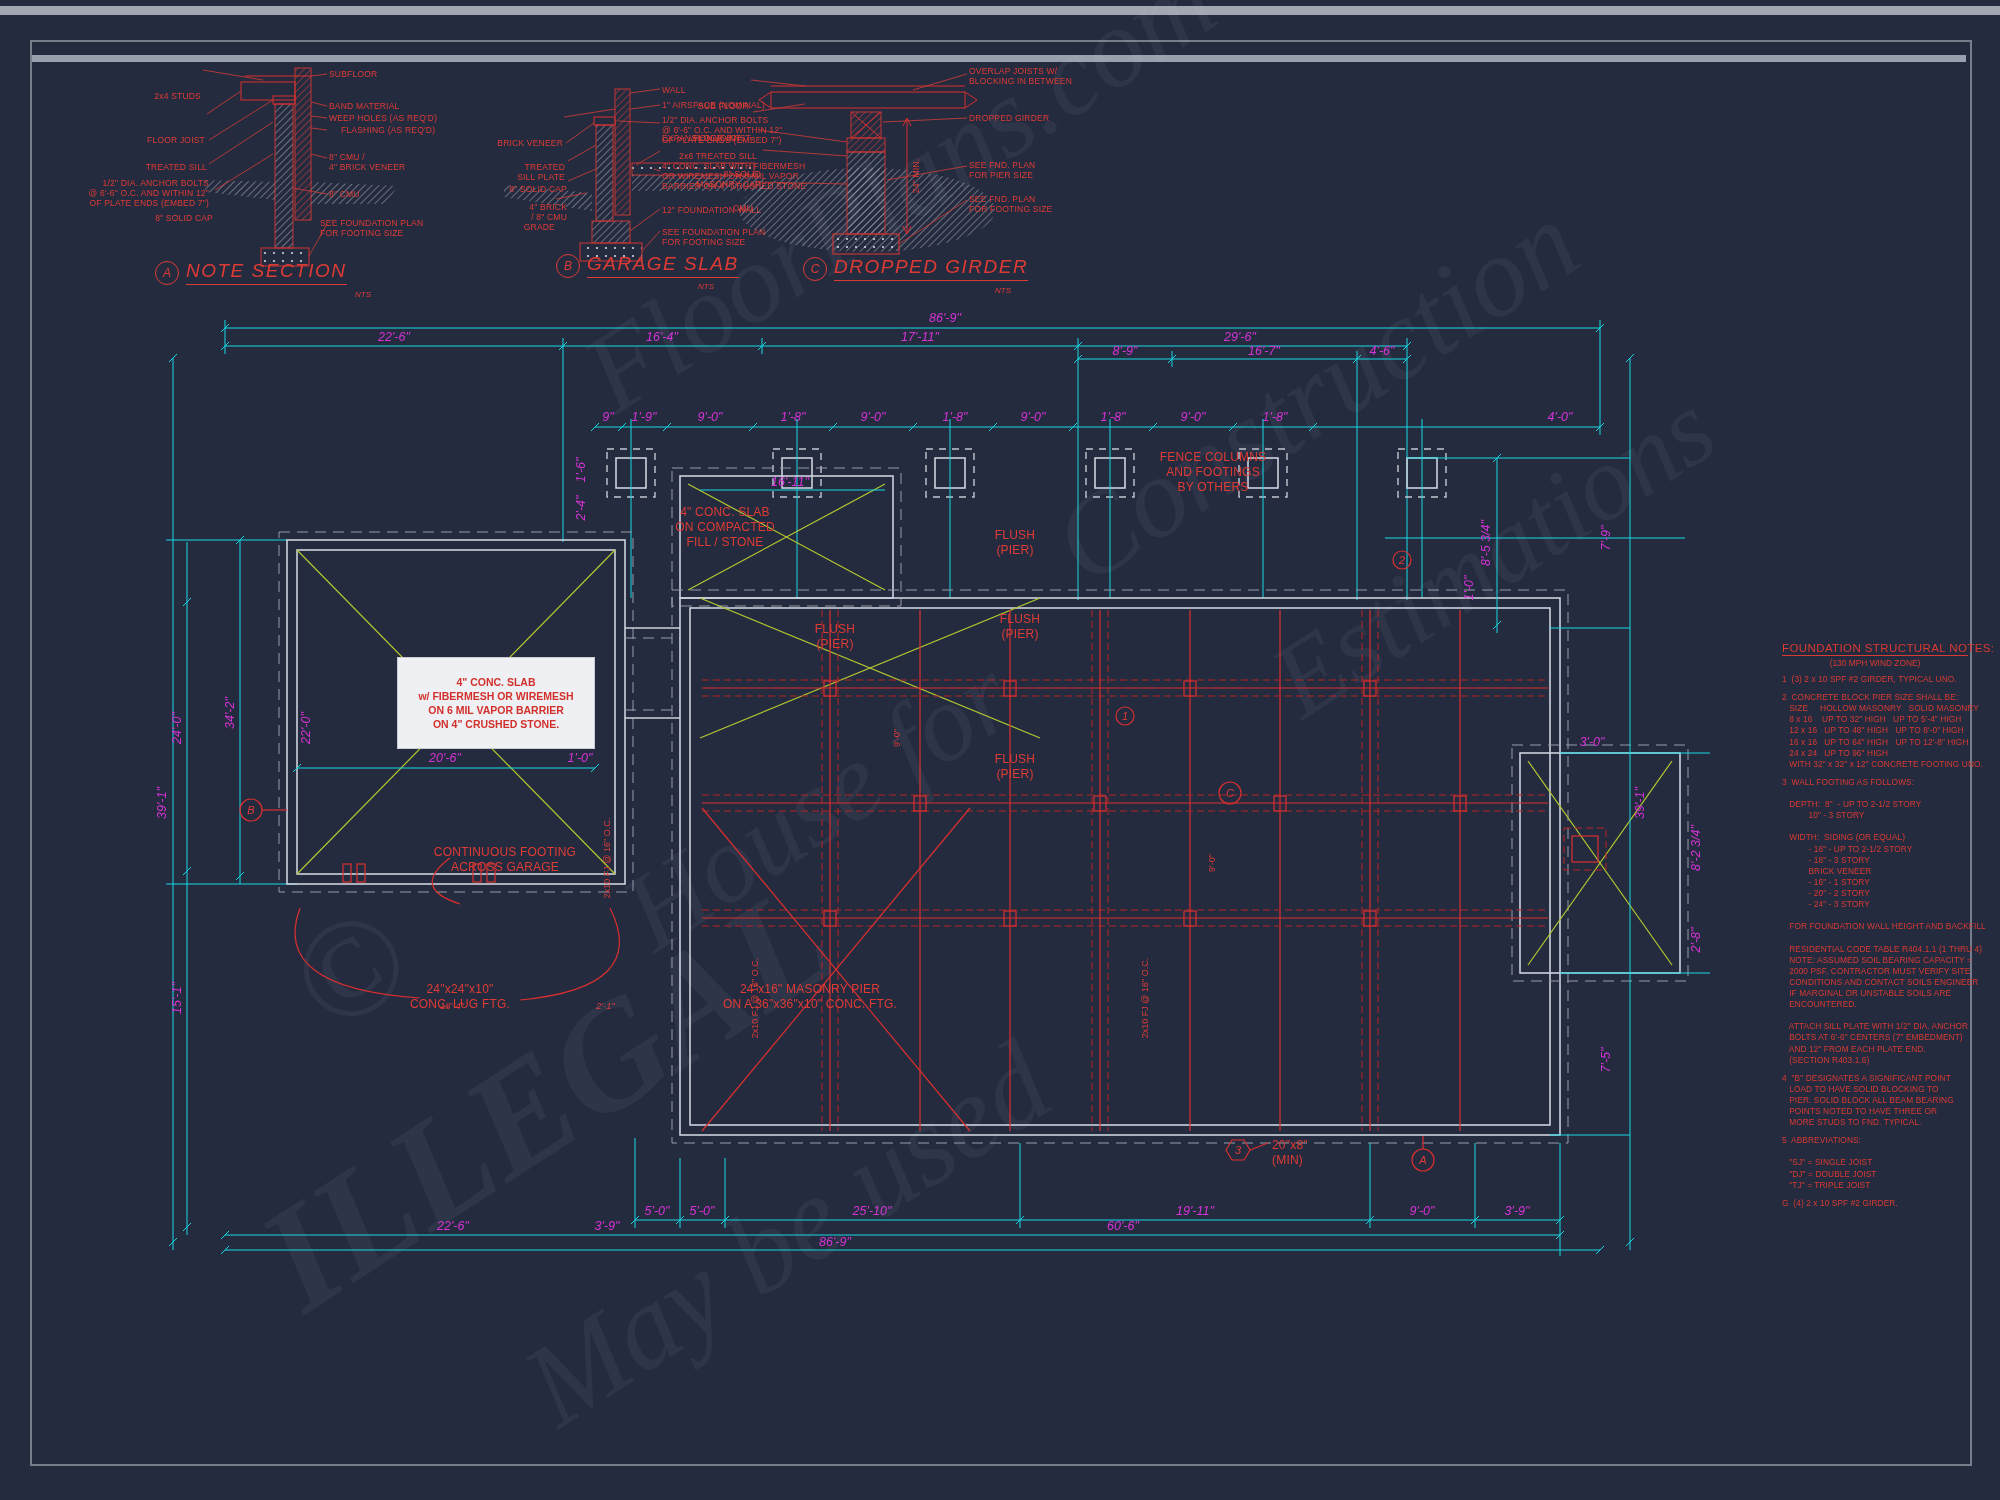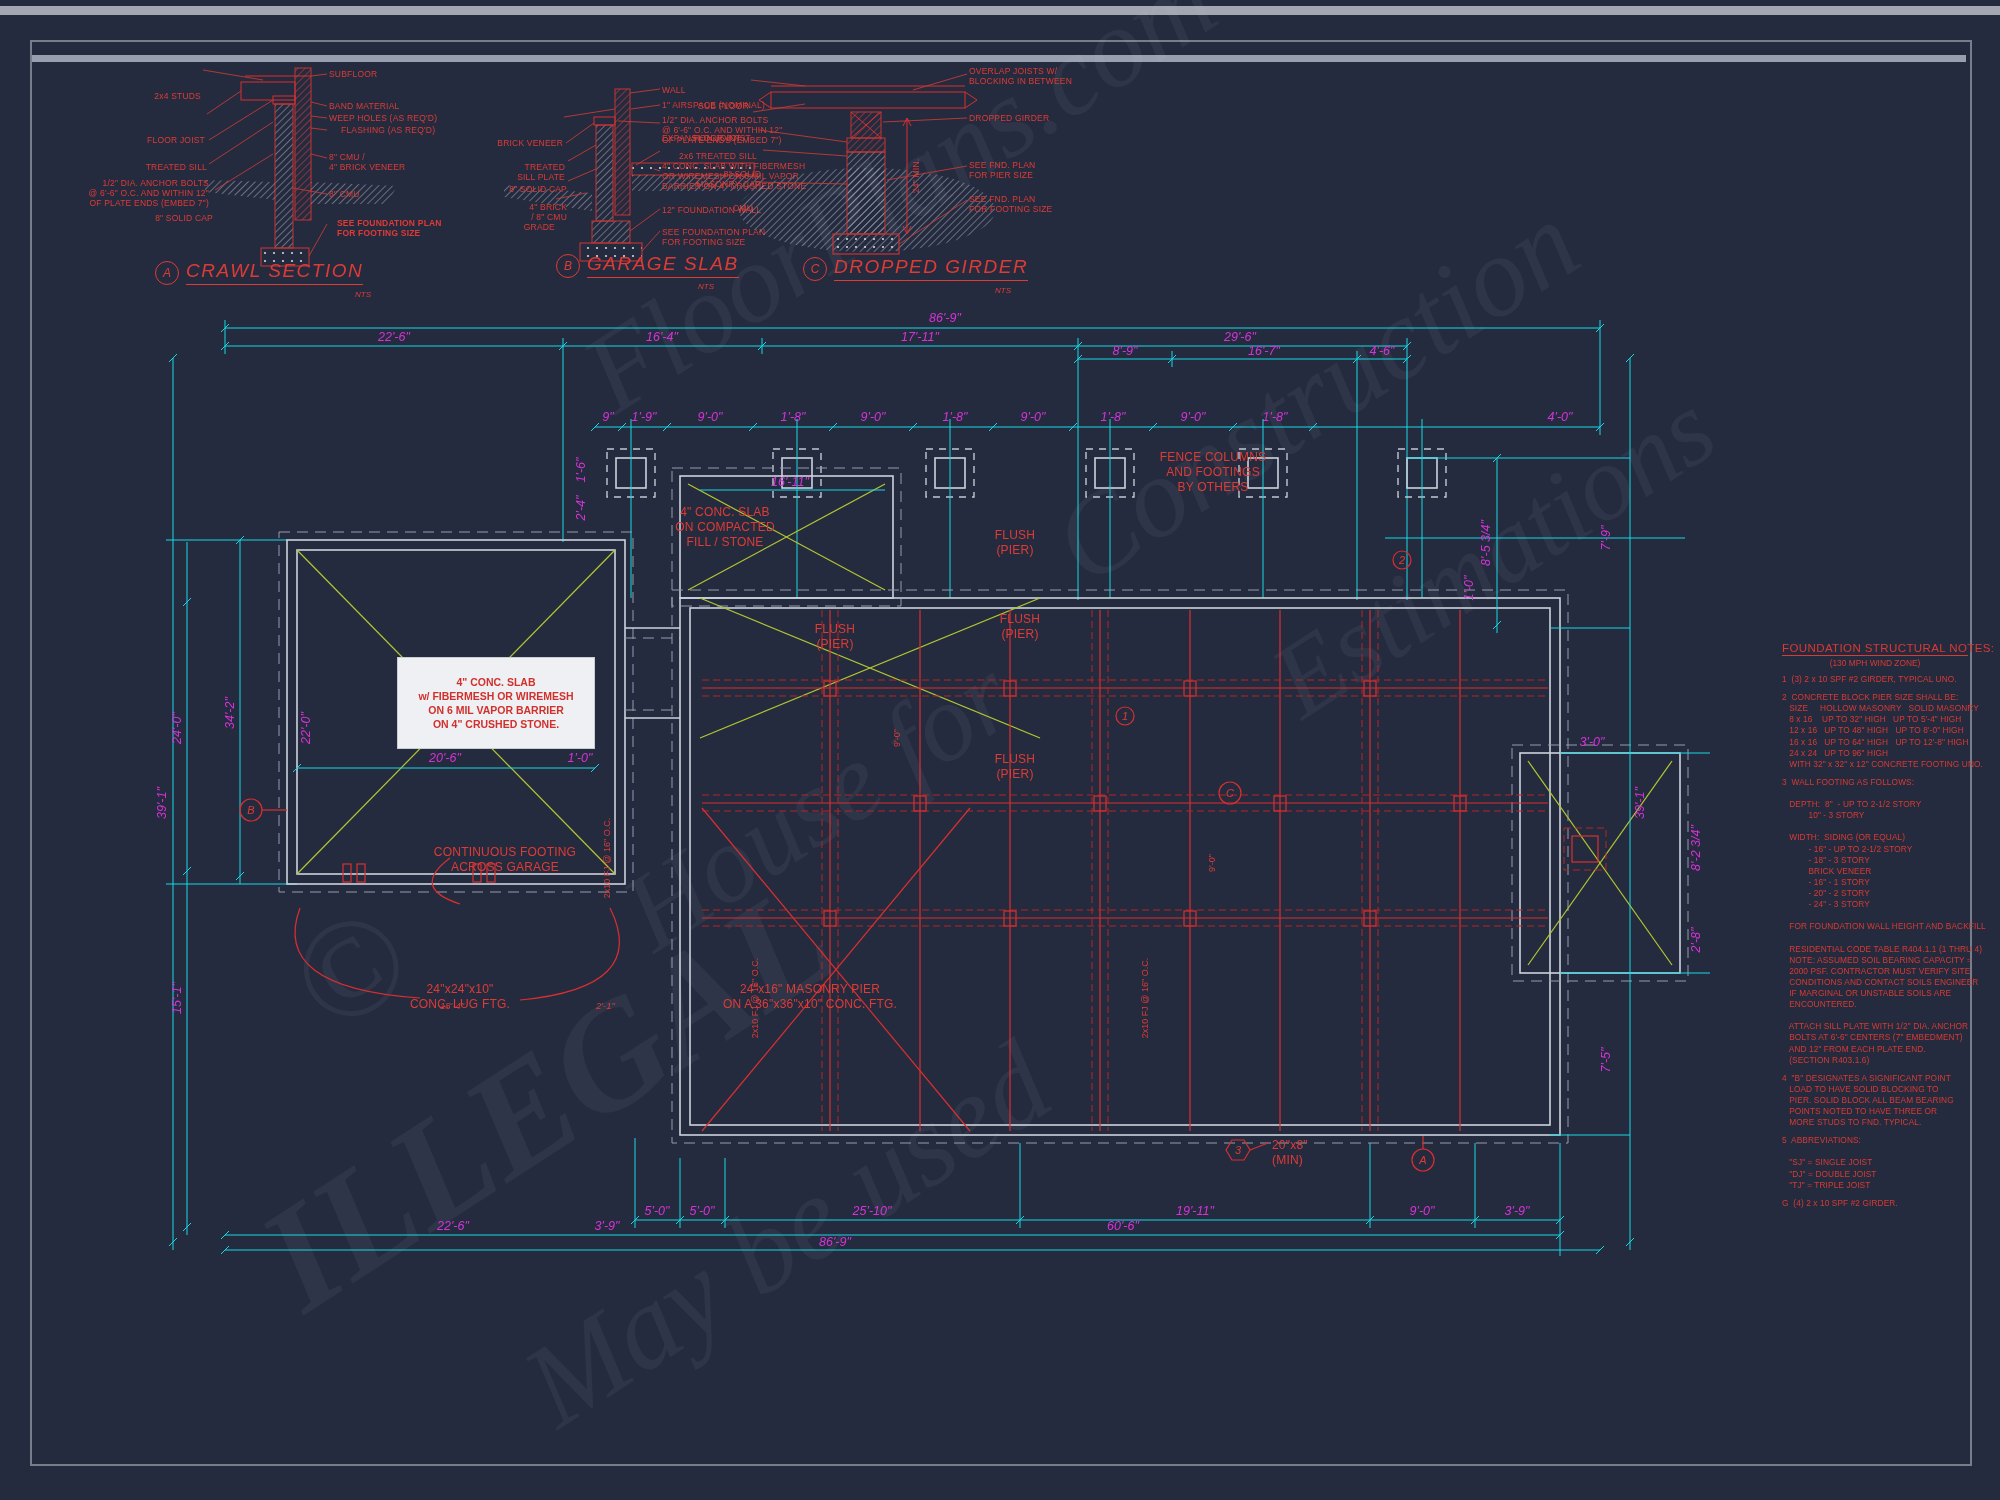--- a/index.html
+++ b/index.html
@@ -115,25 +115,25 @@
 @ 6'-6" O.C. AND WITHIN 12"
 OF PLATE ENDS (EMBED 7")</div>
     <div class="lbl lft" style="right:262px;top:128px;">8" SOLID CAP</div>
     <div class="lbl" style="left:184px;top:11px;">SUBFLOOR</div>
     <div class="lbl" style="left:184px;top:43px;">BAND MATERIAL</div>
     <div class="lbl" style="left:184px;top:55px;">WEEP HOLES (AS REQ'D)</div>
     <div class="lbl" style="left:184px;top:67px;padding-left:12px;">FLASHING (AS REQ'D)</div>
     <div class="lbl" style="left:184px;top:94px;">8" CMU /
 4" BRICK VENEER</div>
     <div class="lbl" style="left:184px;top:131px;">8" CMU</div>
-    <div class="lbl" style="left:192px;top:160px;font-weight:bold;">SEE FOUNDATION PLAN
+    <div class="lbl" style="left:175px;top:160px;">SEE FOUNDATION PLAN
 FOR FOOTING SIZE</div>
     <div class="dtitle-row" style="left:10px;top:202px;">
       <span class="dcirc">A</span>
-      <span class="dtitle">CRAWL SECTION</span>
+      <span class="dtitle">NOTE SECTION</span>
     </div>
     <div class="dnts" style="left:210px;top:232px;">NTS</div>
   </div>
 
   <div class="det" style="left:468px;top:85px;width:345px;height:210px;">
     <svg width="345" height="210" viewBox="0 0 345 210">
       <defs>
         <pattern id="haB" width="5" height="5" patternTransform="rotate(45)" patternUnits="userSpaceOnUse">
             <line x1="0" y1="0" x2="0" y2="5" stroke="#d24040" stroke-width="1.1"></line>
           </pattern>

